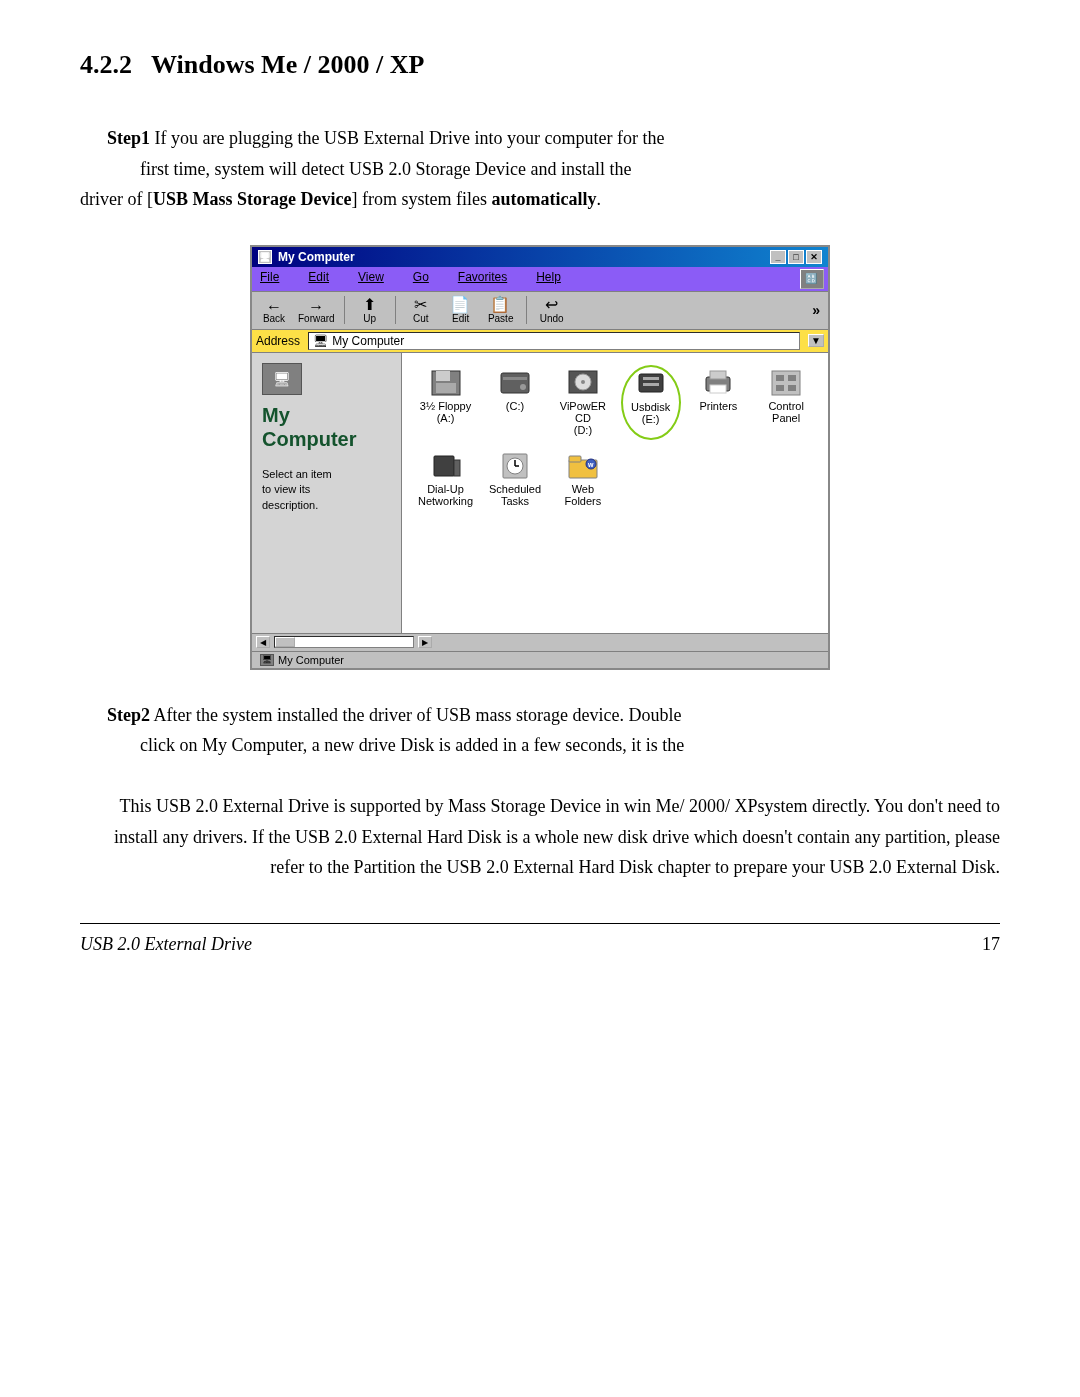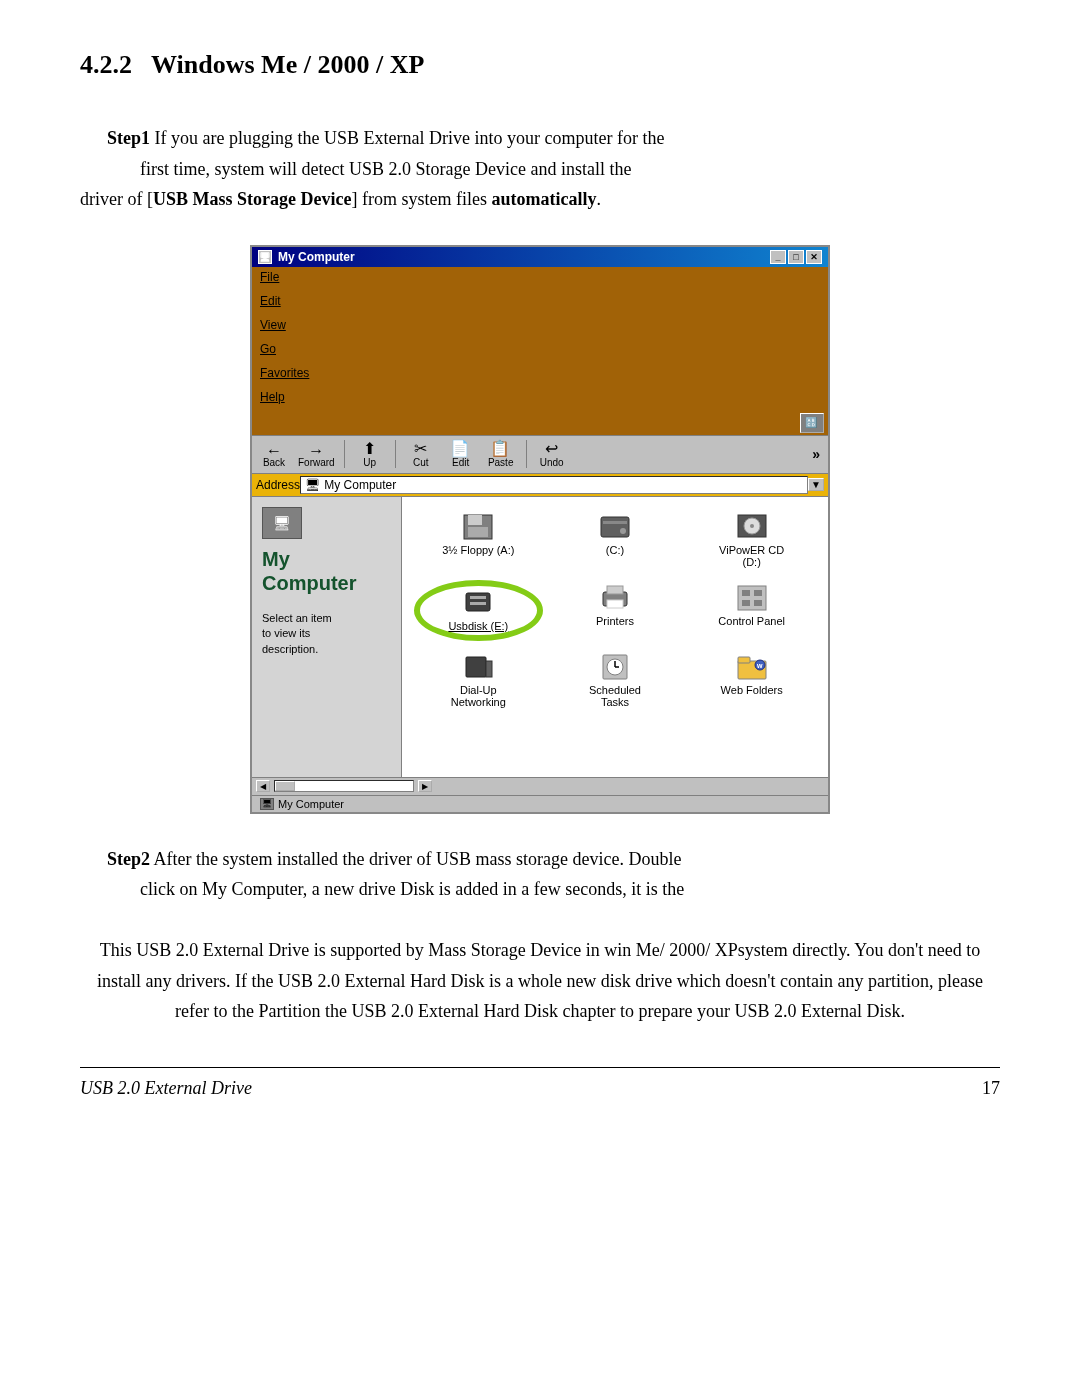--- a/index.html
+++ b/index.html
@@ -89,26 +89,25 @@
       display: inline-flex;
       align-items: center;
       justify-content: center;
       font-size: 9px;
       color: #000;
       font-weight: bold;
       cursor: pointer;
     }
 
     .window-menubar {
-      background: #a16207;
+      background: #8b5cf6;
       display: flex;
       padding: 2px 4px;
-      gap: 8px;
+      gap: 21px;
       border-bottom: 1px solid #808080;
-      flex-direction: column;
     }
 
     .menu-item {
       font-size: 12px;
       padding: 1px 4px;
       cursor: pointer;
       text-decoration: underline;
     }
 
     .window-toolbar {
@@ -143,27 +142,27 @@
     }
 
     .toolbar-btn-more {
       font-size: 11px;
       font-weight: bold;
       margin-left: auto;
       padding: 2px 4px;
     }
 
     .window-addressbar {
-      background: #eab308;
+      background: #fde047;
       display: flex;
       align-items: center;
       padding: 2px 4px;
       border-bottom: 1px solid #808080;
       font-size: 12px;
-      gap: 0;
+      gap: 8px;
     }
 
     .address-label {
       font-size: 12px;
       white-space: nowrap;
     }
 
     .address-box {
       flex: 1;
       background: #fff;
@@ -223,40 +222,39 @@
     .sidebar-desc {
       font-size: 11px;
       color: #000;
       line-height: 1.4;
     }
 
     .window-main {
       flex: 1;
       padding: 12px;
       display: grid;
-      grid-template-columns: repeat(3, 1fr);
+      grid-template-columns: repeat(6, 1fr);
       gap: 8px;
       align-content: start;
     }
 
     .file-item {
       display: flex;
       flex-direction: column;
       align-items: center;
       font-size: 11px;
       text-align: center;
       padding: 4px;
       cursor: pointer;
     }
 
     .file-item.circled {
-      border: 6px solid #84cc16;
+      border: 2px solid #84cc16;
       border-radius: 50%;
       padding: 3px;
-      text-decoration: underline;
     }
 
     .file-icon {
       width: 32px;
       height: 28px;
       margin-bottom: 3px;
       position: relative;
     }
 
     .window-scrollbar {
@@ -316,21 +314,21 @@
       align-items: center;
       justify-content: center;
       font-size: 8px;
     }
 
     
     .body-paragraph {
       margin-bottom: 24px;
       line-height: 1.7;
       font-size: 18px;
-      text-align: center;
+      text-align: right;
     }
 
     .step2-block {
       margin-bottom: 30px;
     }
 
     .footer-divider {
       border: none;
       border-top: 1px solid #000;
       margin-top: 40px;

